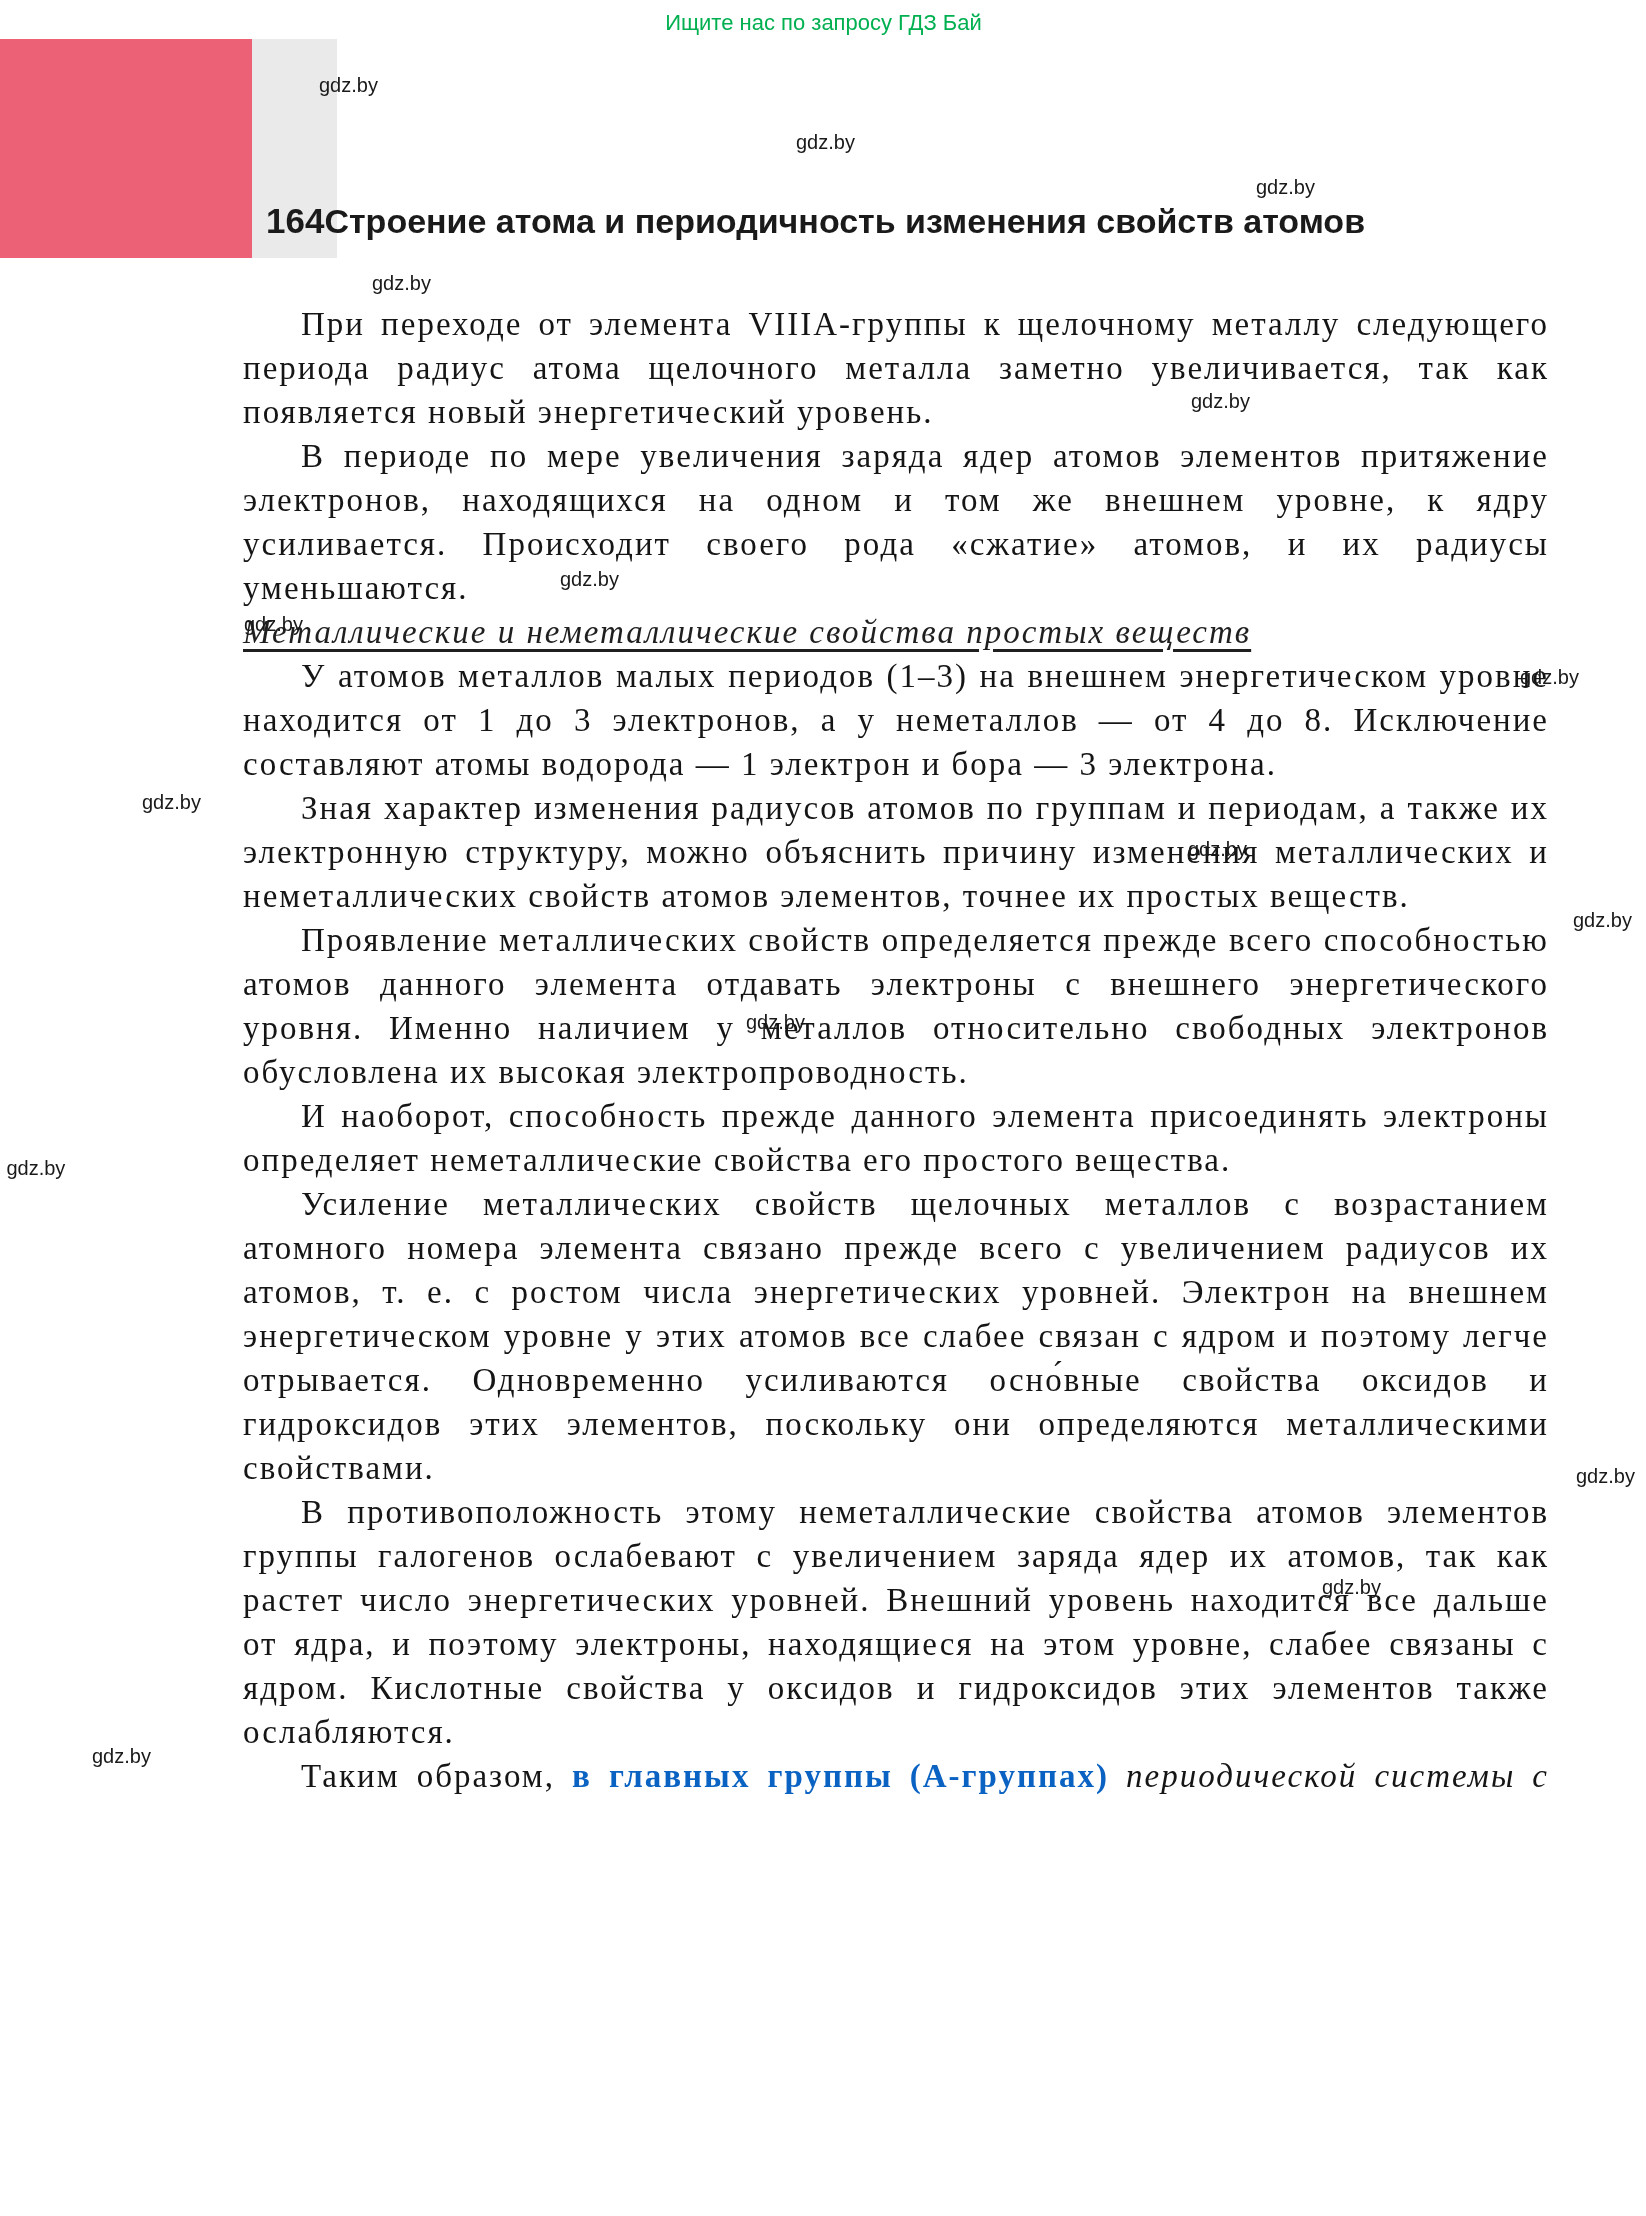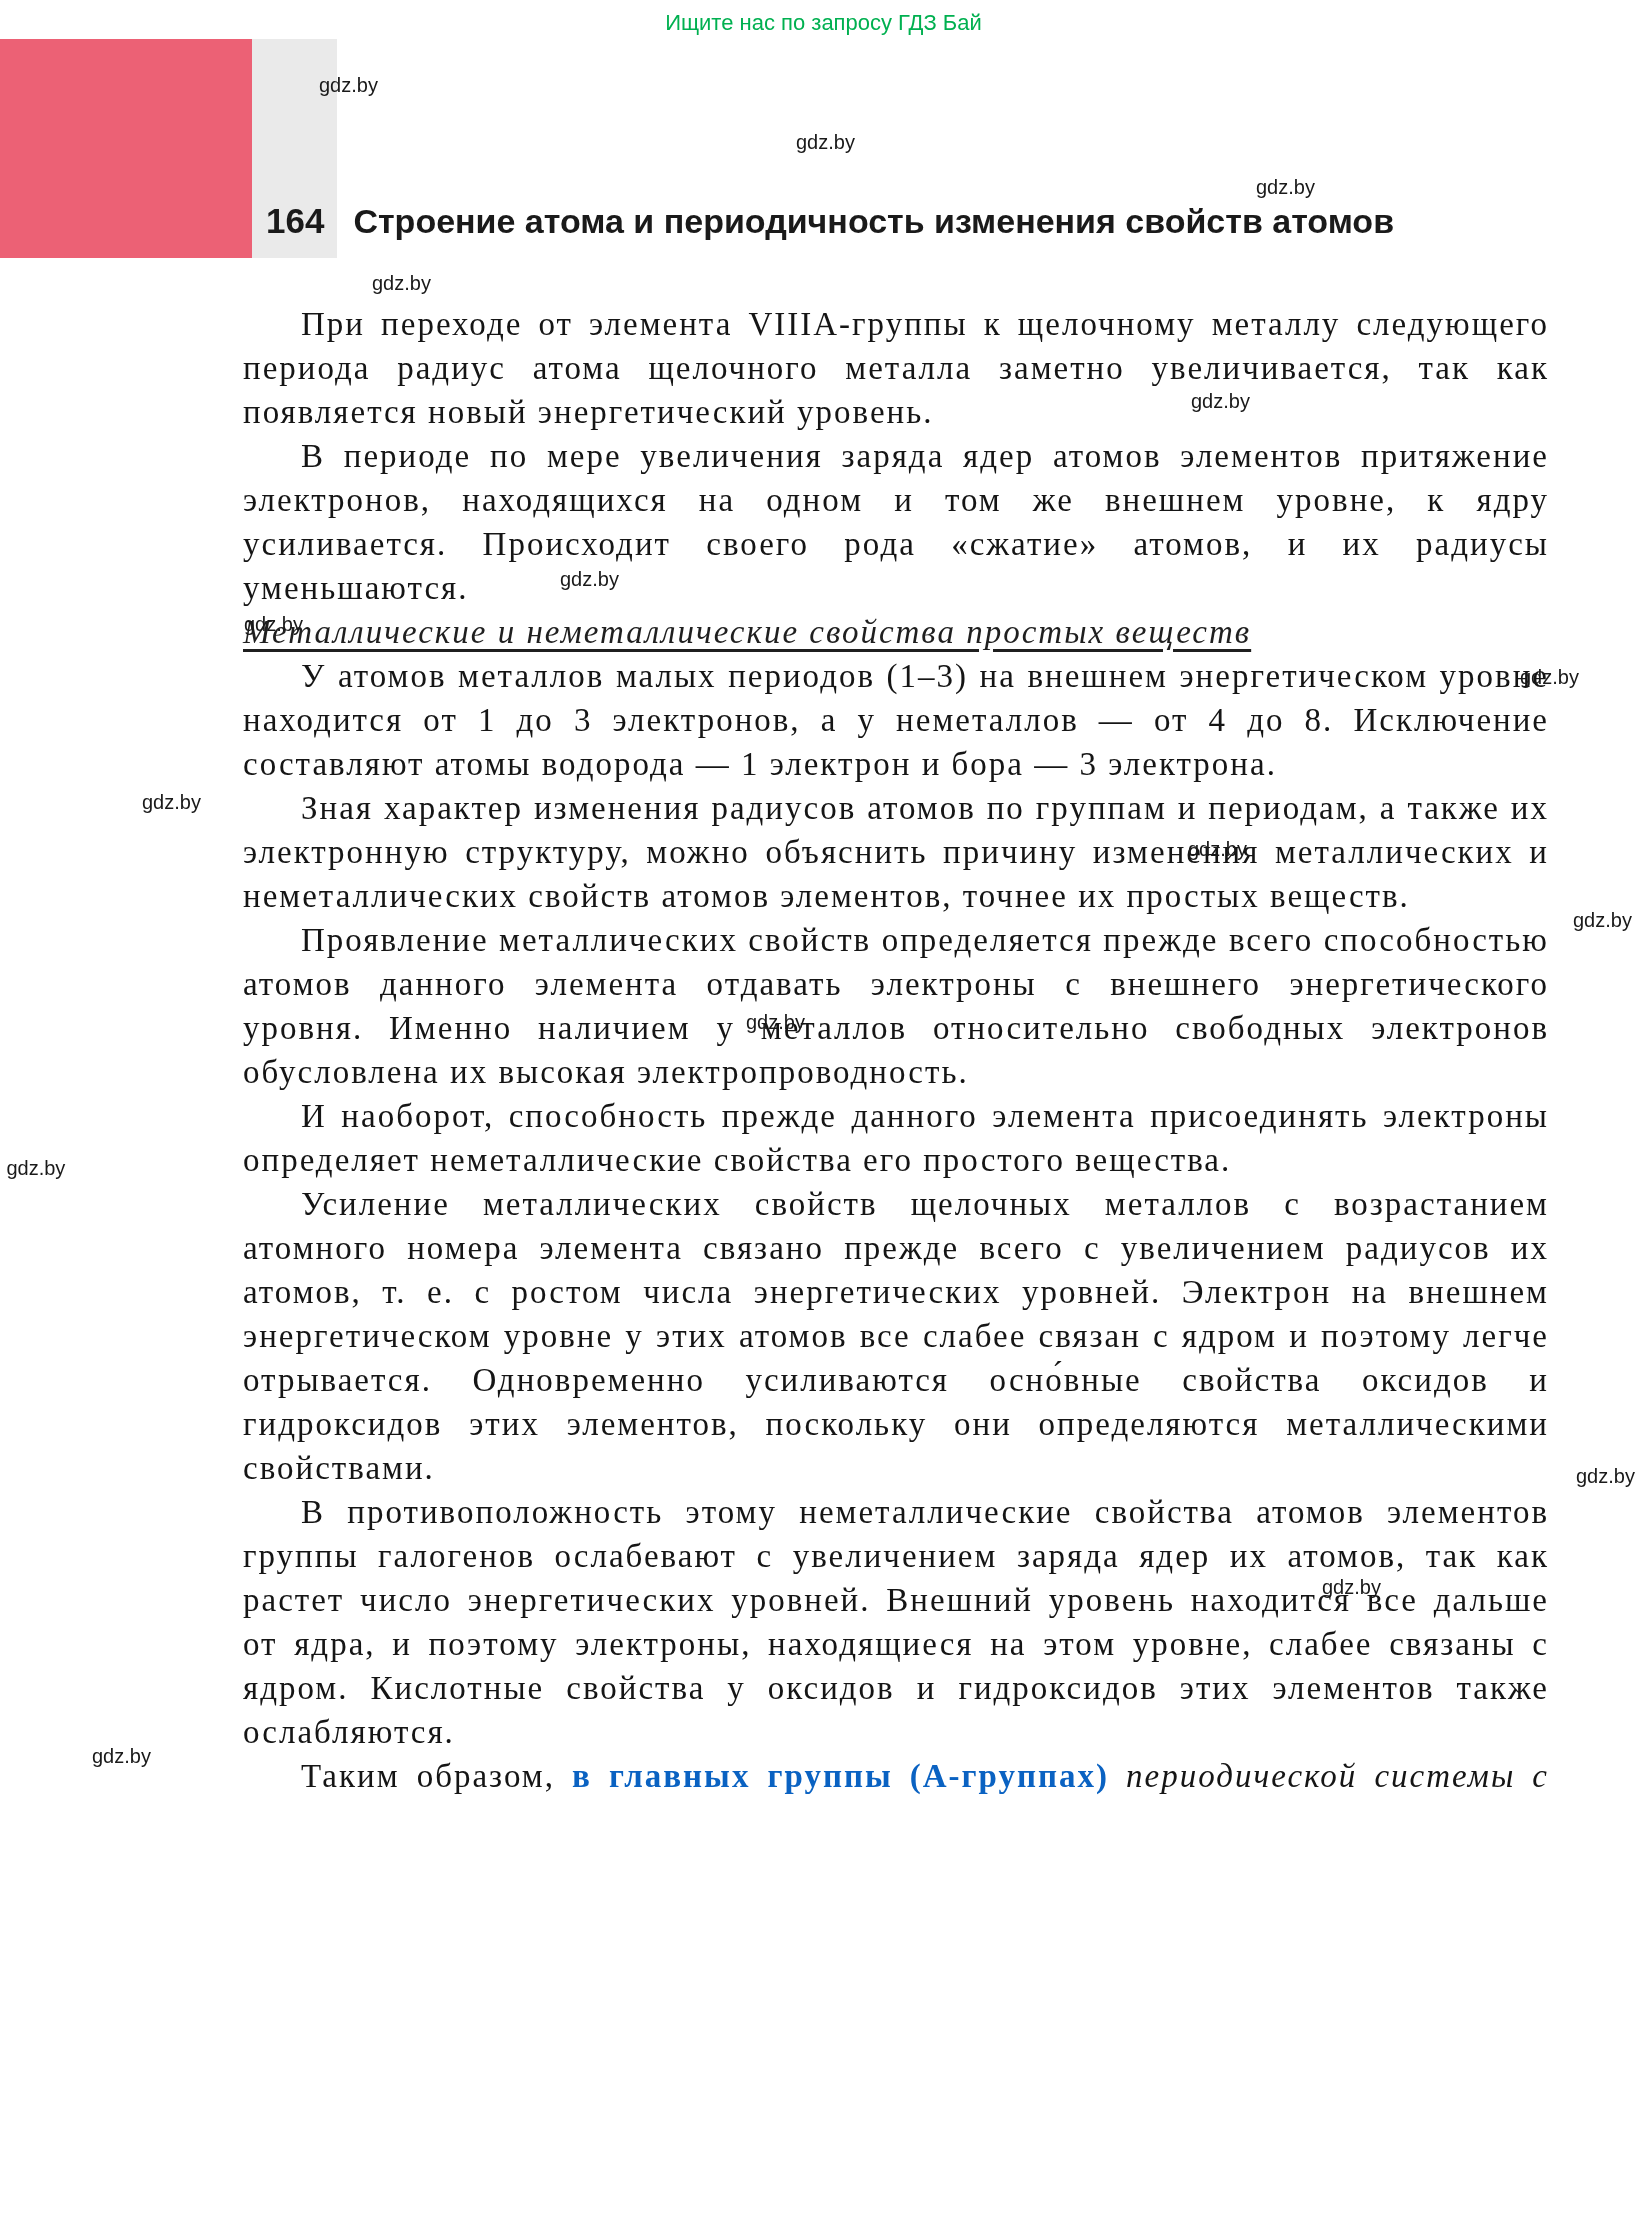--- a/index.html
+++ b/index.html
@@ -41,21 +41,20 @@
     width: 85px;
     height: 219px;
     background: #eaeaea;
   }
   .header-row {
     position: absolute;
     left: 266px;
     top: 201px;
     display: flex;
     align-items: baseline;
-    gap: 29px;
     font-family: "Liberation Sans", sans-serif;
     font-weight: bold;
     color: #1a1a1a;
     white-space: nowrap;
   }
   .page-number { font-size: 35px; }
   .chapter-title { font-size: 34px; }
   .content {
     position: absolute;
     left: 243px;

